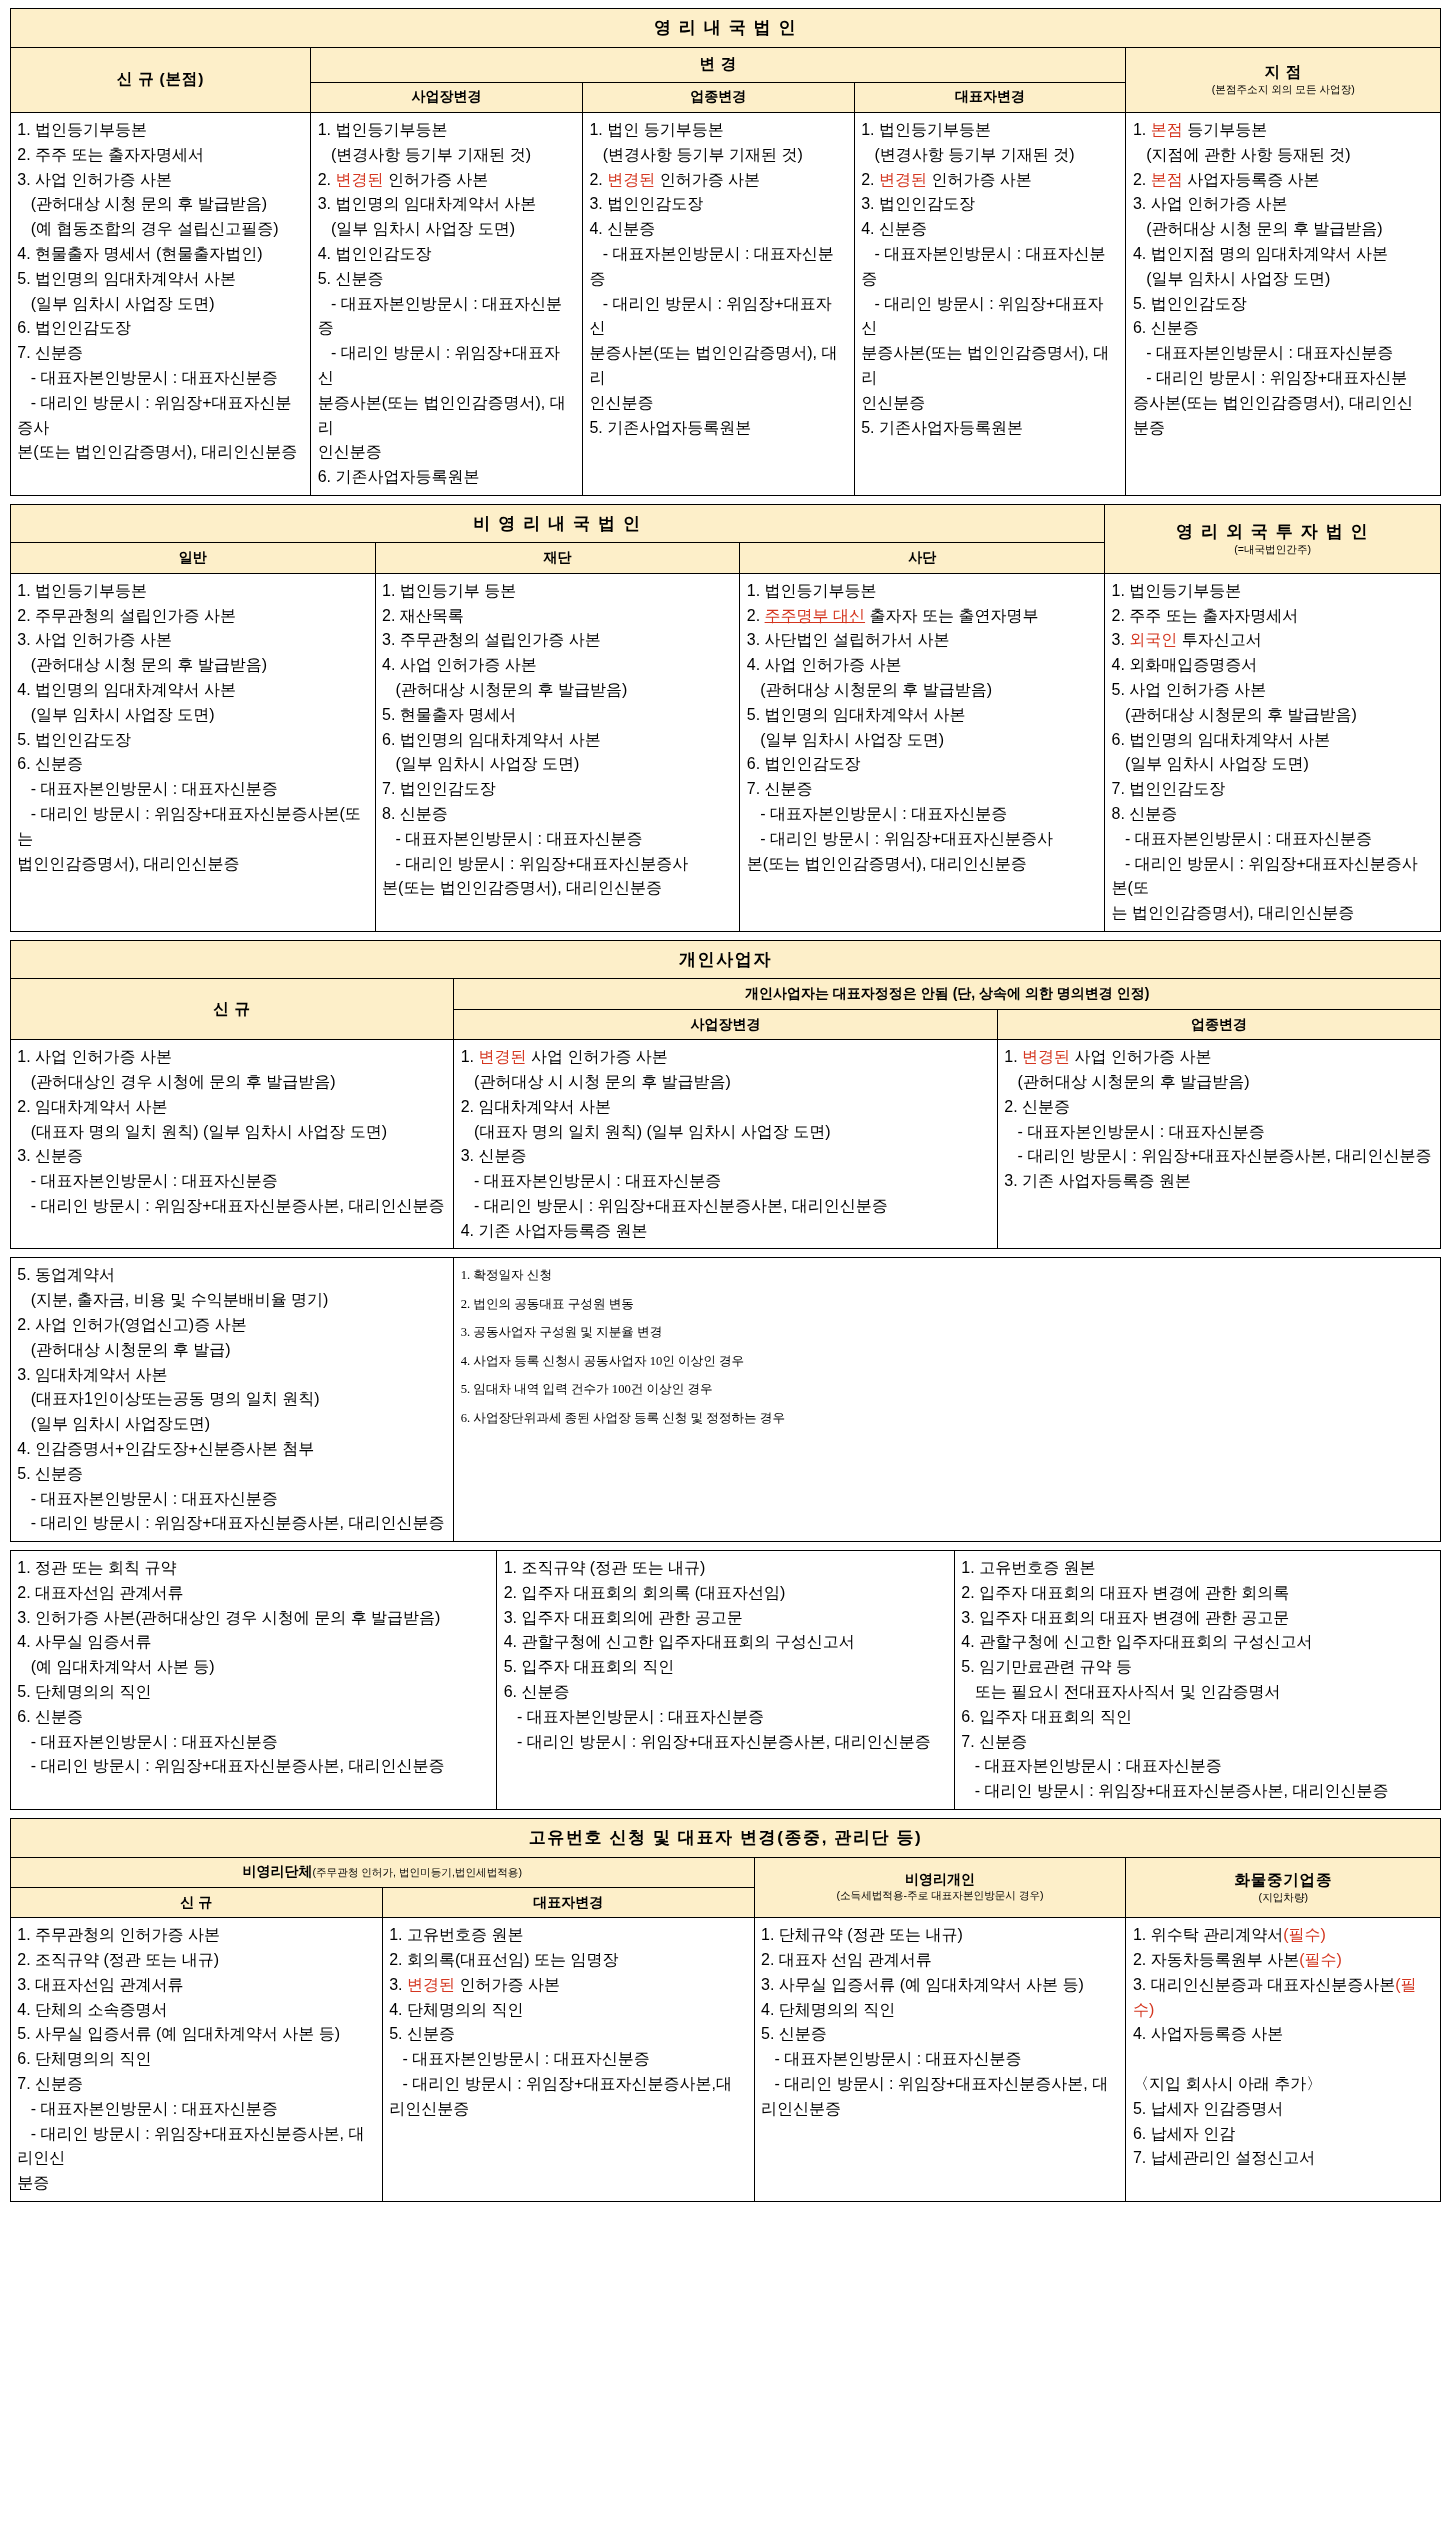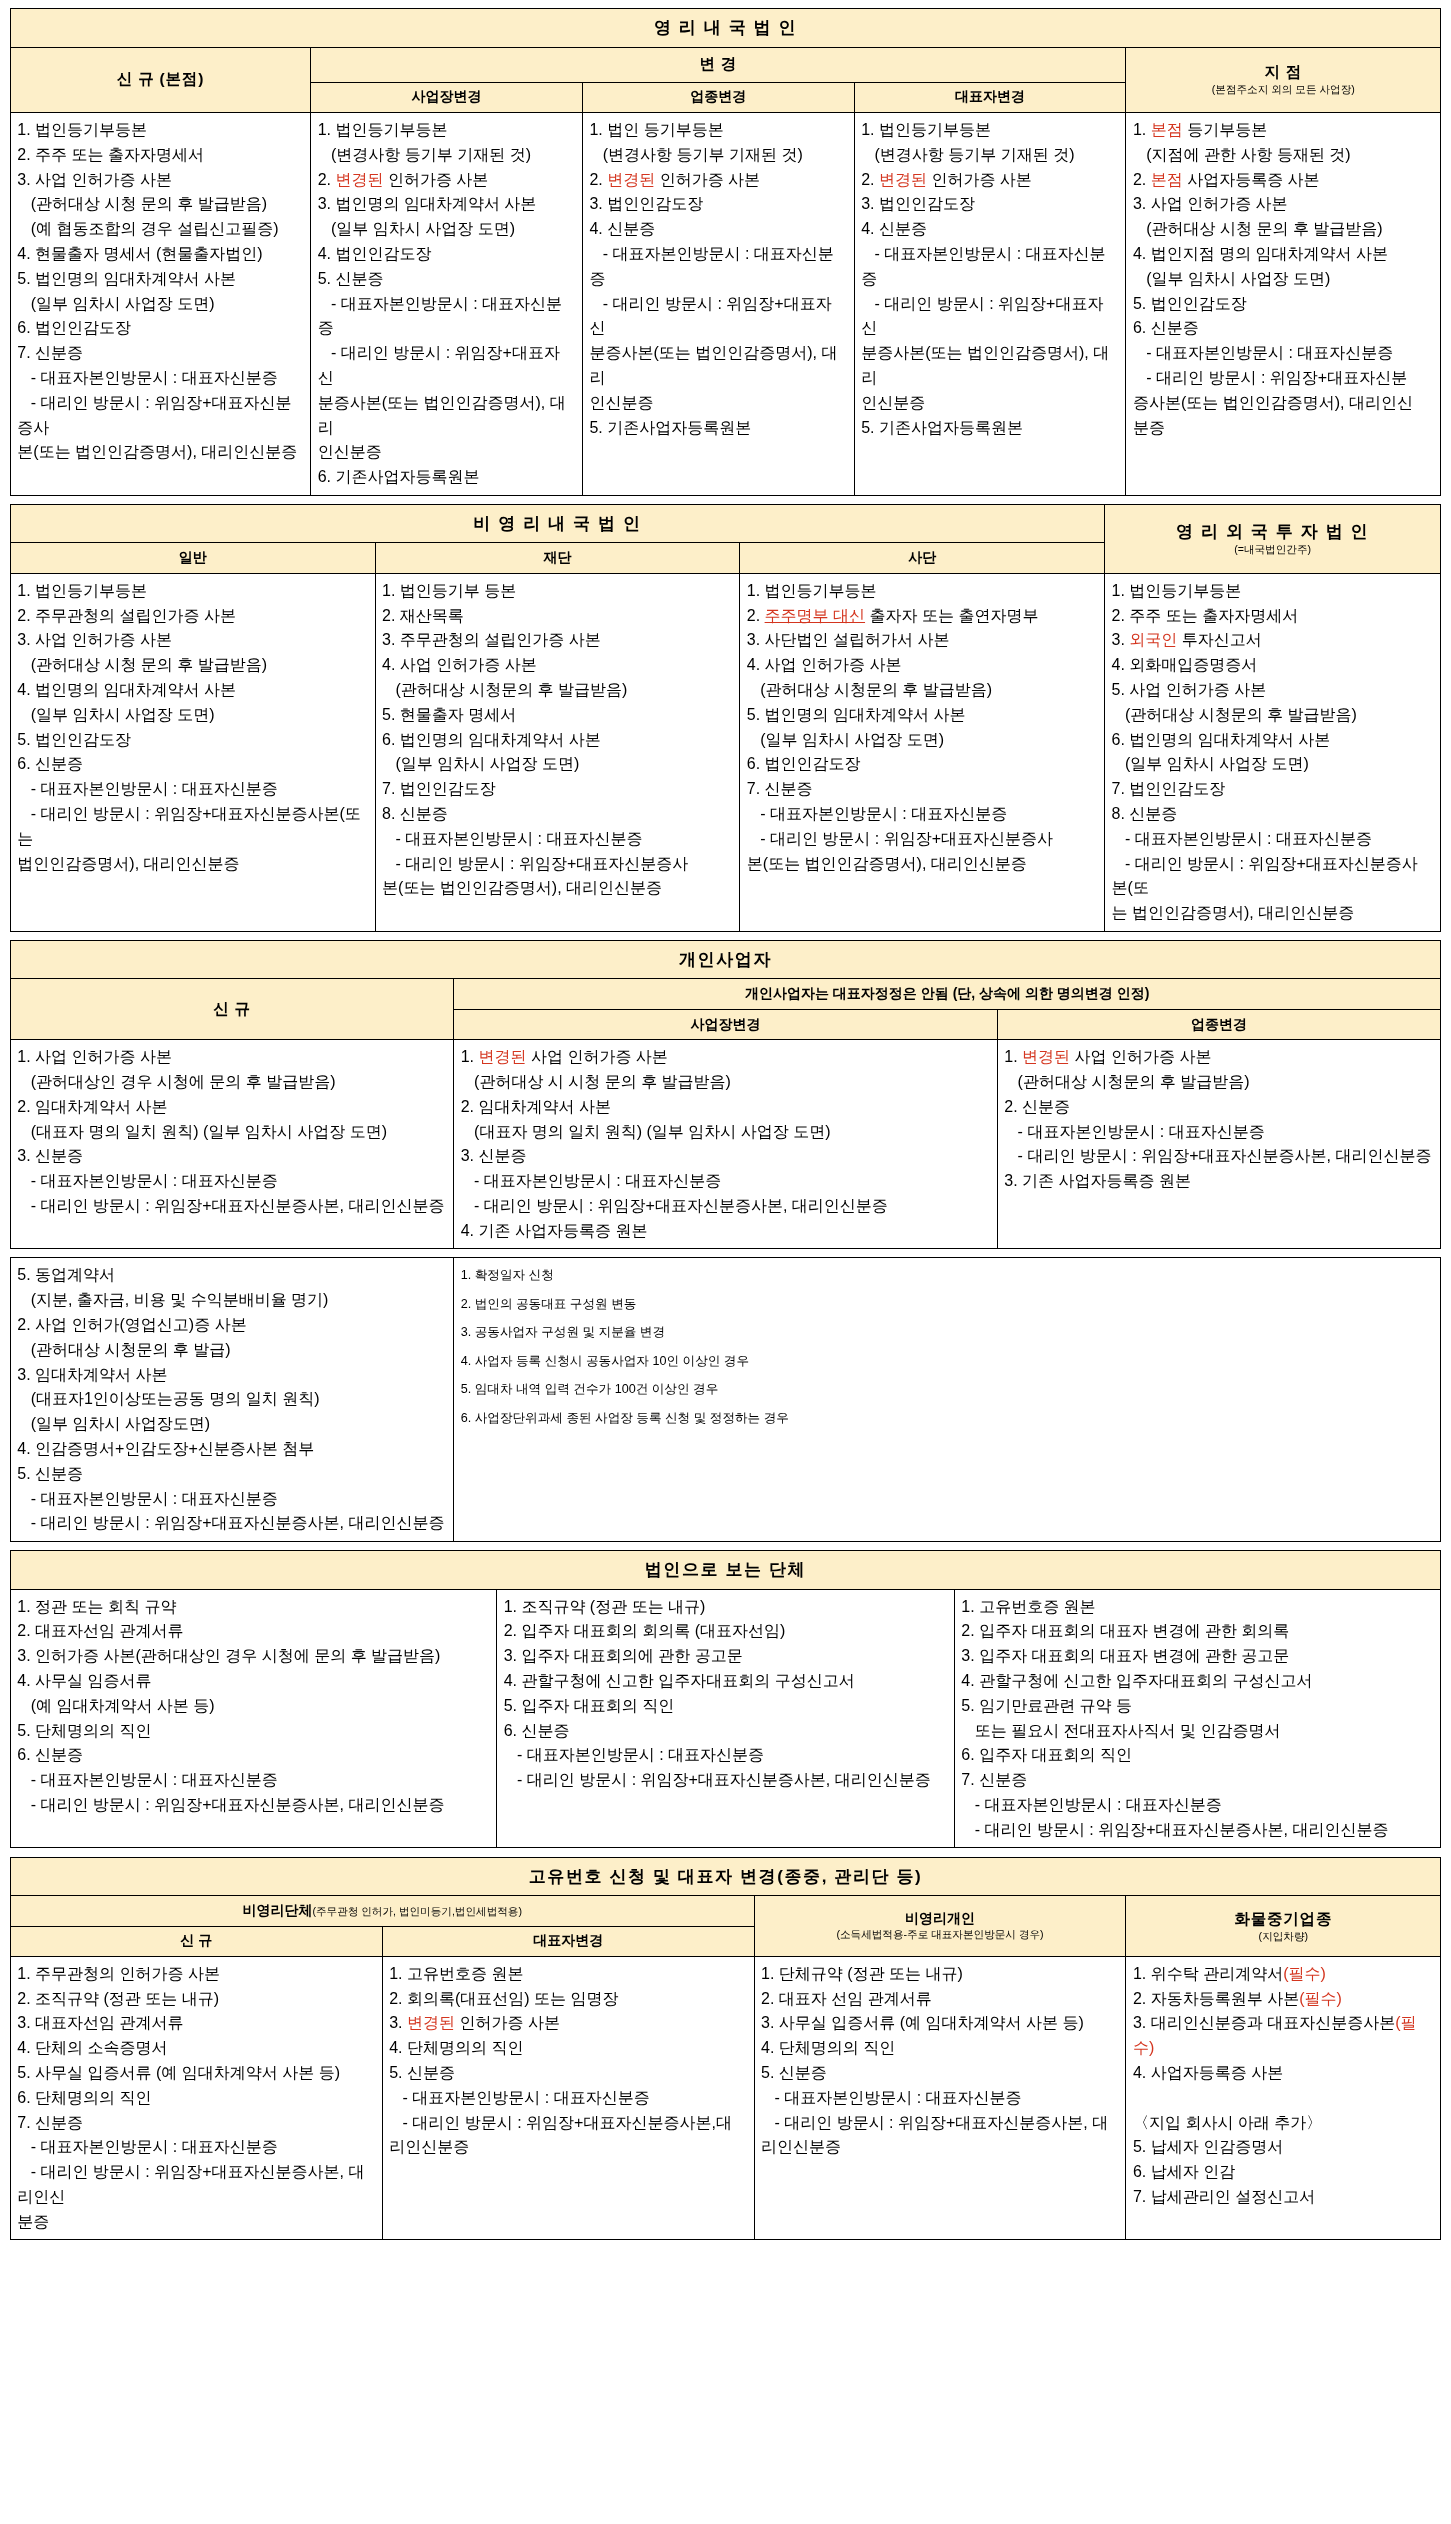--- a/index.html
+++ b/index.html
@@ -59,21 +59,21 @@
   .cell {
     font-size: 16px;
     line-height: 1.55;
     background: #ffffff;
   }
   .cell div { white-space: pre-wrap; }
   .ln { margin: 0; }
   .red { color: #d4351f; }
   .ul { text-decoration: underline; margin-top: 27px; }
   .big-list { font-size: 12.6px; line-height: 2.0; }
-  .big-list .ln { margin: 0 0 3.3px 0; }
+  .big-list .ln { margin: 0 0 3.3px 0; font-family: Liberation Serif, serif; }
 </style>
 </head>
 <body>
 
 <div class="page">
 
   <table class="grid">
     <colgroup>
       <col style="width:11.5%">
         <col style="width:9.5%">
@@ -340,23 +340,20 @@
   </tbody>
     </table>
 
   <table class="grid">
     <colgroup>
       <col style="width:34%">
         <col style="width:32%">
         <col style="width:34%">
     </colgroup>
     <tbody>
-        <tr>
-      <td class="hdr" colspan="3">법인으로 보는 단체</td>
-    </tr>
     <tr>
       <td class="cell">
             <div class="ln">1. 정관 또는 회칙 규약</div>
             <div class="ln">2. 대표자선임 관계서류</div>
             <div class="ln">3. 인허가증 사본(관허대상인 경우 시청에 문의 후 발급받음)</div>
             <div class="ln">4. 사무실 임증서류</div>
             <div class="ln">   (예 임대차계약서 사본 등)</div>
             <div class="ln">5. 단체명의의 직인</div>
             <div class="ln">6. 신분증</div>
             <div class="ln">   - 대표자본인방문시 : 대표자신분증</div>

